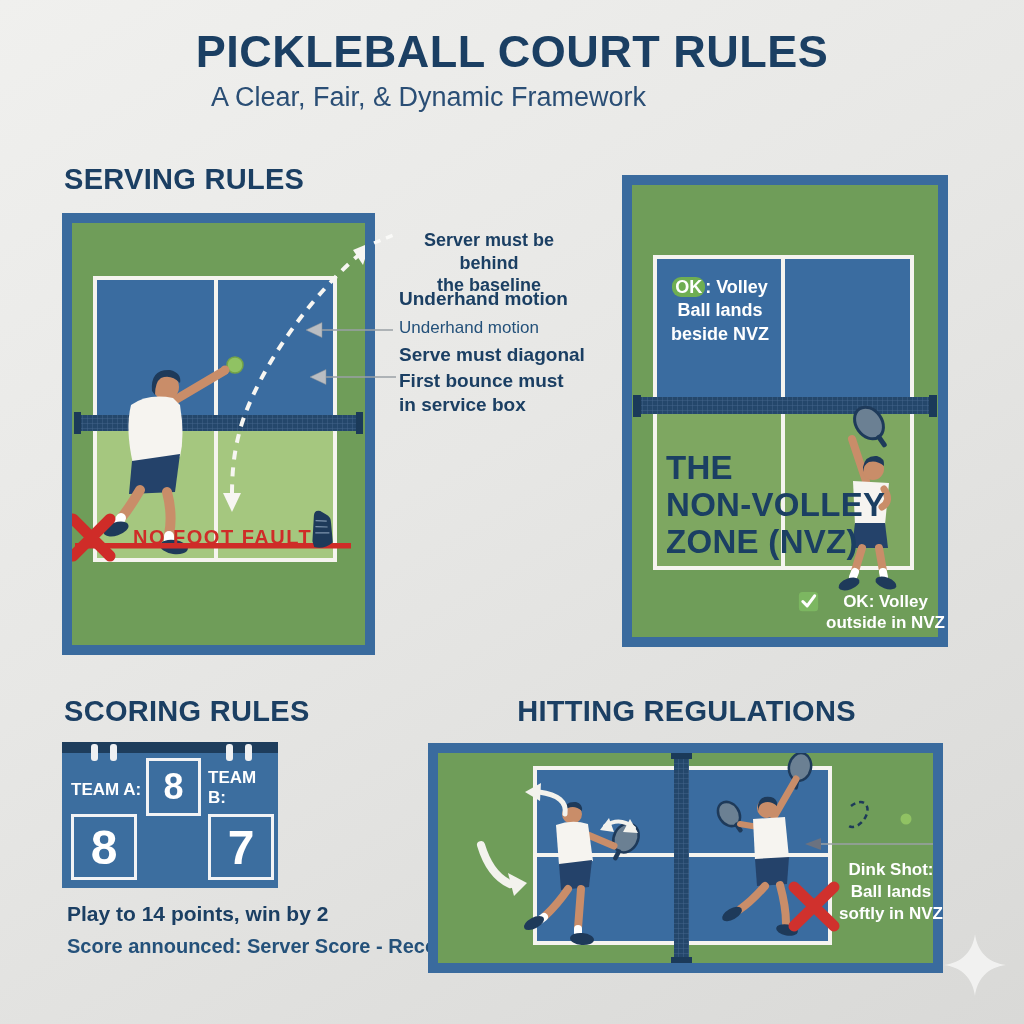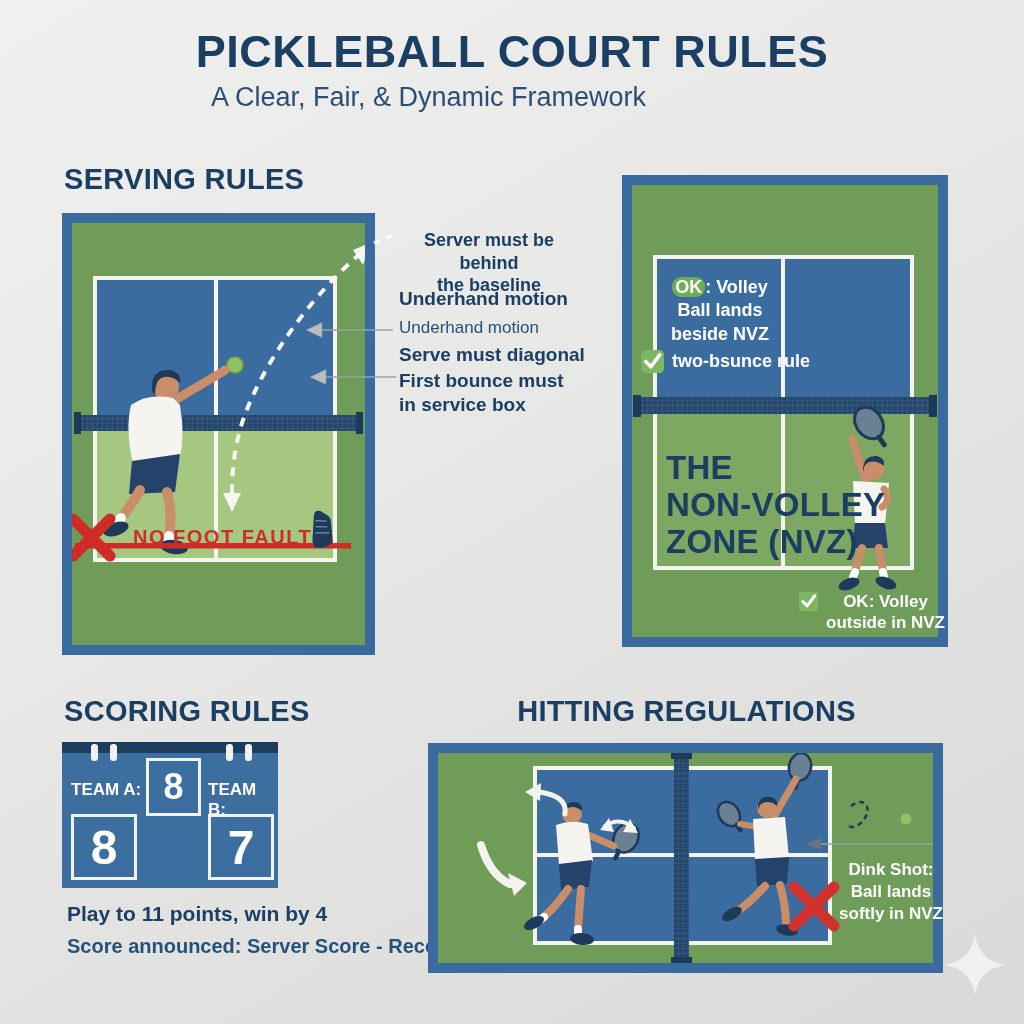--- a/index.html
+++ b/index.html
@@ -177,27 +177,20 @@
       </g>
     </svg>
   </div>
 
   <div class="abs" id="nvz-ok-block">
     <div><span class="okhl">OK</span><span>: Volley</span></div>
     <div>Ball lands</div>
     <div>beside NVZ</div>
   </div>
 
-  <div class="abs checkrow" id="nvz-two-bounce">
-    <svg width="25" height="25" viewBox="0 0 24 24">
-      <rect x="1" y="1" width="22" height="22" rx="4" fill="#7cb761"></rect>
-      <path d="M5.5,12 L10.5,17 L19,5.5" stroke="#ffffff" stroke-width="3.5" fill="none" stroke-linecap="round" stroke-linejoin="round"></path>
-    </svg>
-    <span>two-bsunce rule</span>
-  </div>
 
   <div class="abs checkrow" id="nvz-bottom-ok">
     <svg width="21" height="21" viewBox="0 0 24 24">
       <rect x="1" y="1" width="22" height="22" rx="4" fill="#7cb761"></rect>
       <path d="M5.5,12 L10.5,17 L19,5.5" stroke="#ffffff" stroke-width="3.5" fill="none" stroke-linecap="round" stroke-linejoin="round"></path>
     </svg>
     <span class="txt">OK: Volley
 outside in NVZ</span>
   </div>
 
@@ -210,30 +203,30 @@
   <div class="abs" id="scoreboard">
     <div class="bar"></div>
     <div class="clip" style="left:29px"></div>
     <div class="clip" style="left:48px"></div>
     <div class="clip" style="left:164px"></div>
     <div class="clip" style="left:183px"></div>
     <div class="teamlabel" style="left:9px;top:38px">TEAM A:</div>
     <div class="scorebox" id="serve-box">
         <span>8</span>
       </div>
-    <div class="teamlabel" style="left:146px;top:38px">TEAM B:</div>
+    <div class="teamlabel" style="left:146px;top:26px">TEAM B:</div>
     <div class="scorebox" id="box-a">
         <span>8</span>
       </div>
     <div class="scorebox" id="box-b">
         <span>7</span>
       </div>
   </div>
 
-  <div class="abs" id="note-points">Play to 11 points, win by 4</div>
+  <div class="abs" id="note-points">Play to 14 points, win by 2</div>
   <div class="abs" id="note-announce">Score announced: Server Score - Receiver Score</div>
 
   <div class="abs h2" id="hitting-h2">HITTING REGULATIONS</div>
 
   <div class="abs panel" id="hitting-panel">
     <svg viewBox="0 0 495 210">
       <defs>
         <pattern id="mesh3" width="5" height="5" patternUnits="userSpaceOnUse">
           <path d="M0,0H5M0,0V5" stroke="#42648a" stroke-width="1" fill="none"></path>
         </pattern>

